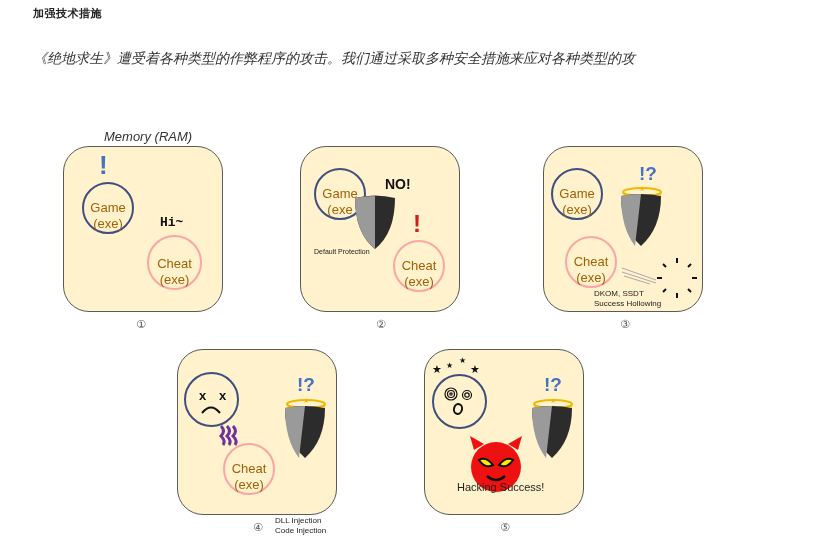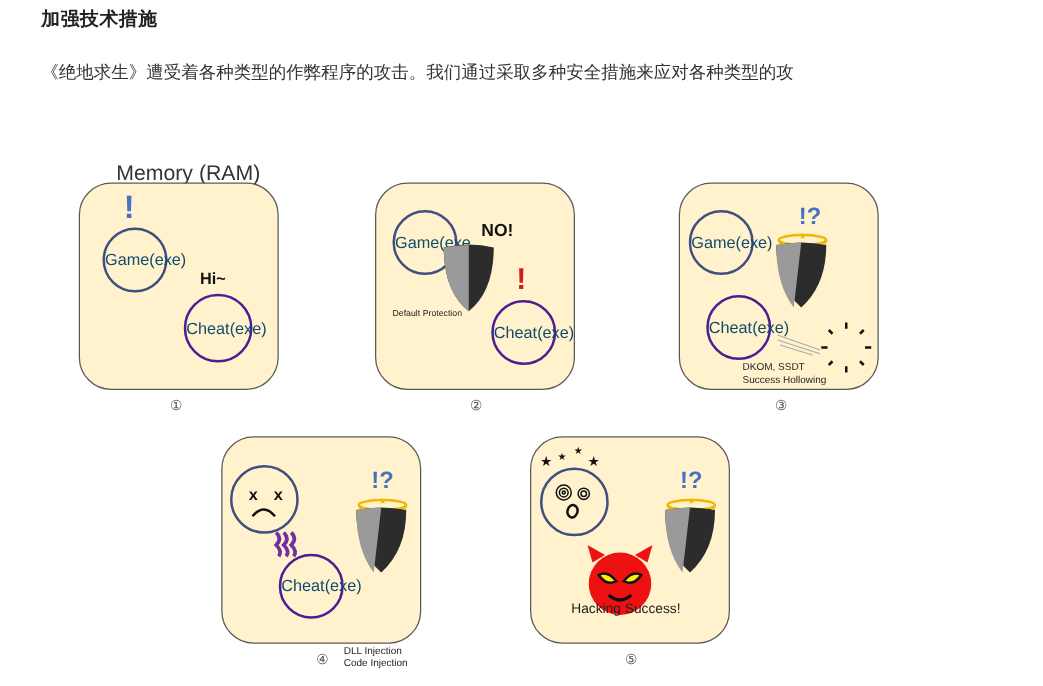--- a/index.html
+++ b/index.html
@@ -1,47 +1,47 @@
 <!DOCTYPE html>
 <html><head>
 <meta charset="utf-8">
 <style>
   html, body { margin:0; padding:0; background:#ffffff; }
   body { width:834px; height:549px; position:relative; overflow:hidden; font-family:"DejaVu Sans", sans-serif; color:#222; }
-  .title { position:absolute; left:33px; top:6px; font-size:15px; font-weight:bold; color:#222; letter-spacing:0.5px; }
+  .title { position:absolute; left:33px; top:6px; font-size:11px; font-weight:bold; color:#222; letter-spacing:0.5px; }
   .para { position:absolute; left:33px; width:740px; font-size:14px; color:#333; line-height:25px; }
-  .p1 { top:46px; }
+  .p1 { top:46px;font-style:italic; }
   .figure { position:absolute; left:0; top:0; width:834px; height:549px; }
   .panel { position:absolute; width:160px; height:166px; background:#fff2cc; border:1.5px solid #5a5a5a; border-radius:26px; box-sizing:border-box; }
   .caption { position:absolute; font-size:11px; color:#555; width:20px; text-align:center; font-family:"DejaVu Sans", sans-serif; }
   .label { position:absolute; font-family:"Liberation Sans", sans-serif; color:#333; }
-  .circle { position:absolute; border-radius:50%; box-sizing:border-box; display:flex; flex-direction:row; align-items:center; justify-content:flex-start; font-family:"Liberation Sans", sans-serif; font-size:13px; color:#0c4a6e; line-height:16px; text-align:center; }
+  .circle { position:absolute; border-radius:50%; box-sizing:border-box; display:flex; flex-direction:column; align-items:center; justify-content:flex-end; font-family:"Liberation Sans", sans-serif; font-size:13px; color:#a16207; line-height:16px; text-align:center; }
   .blue { border:2px solid #3f4f7f; }
-  .red { border:2px solid #4c1d95; }
+  .red { border:2px solid #fca5a5; }
   .bold { font-weight:bold; color:#111; }
   svg { position:absolute; overflow:visible; }
 </style>
 </head>
 <body>
 
 <div class="title">加强技术措施</div>
 <div class="para p1">
   <div>《绝地求生》遭受着各种类型的作弊程序的攻击。我们通过采取多种安全措施来应对各种类型的攻</div>
 </div>
 
 <div class="figure">
 
-  <div class="label" style="left:93px;top:129px;font-size:17px;">Memory (RAM)</div>
+  <div class="label" style="left:104px;top:129px;font-size:13px;font-style:italic;">Memory (RAM)</div>
   <div class="panel" style="left:63px;top:146px;"></div>
   <div class="label bold" style="left:99px;top:150px;font-size:26px;color:#4472c4;">!</div>
   <div class="circle blue" style="left:82px;top:182px;width:52px;height:52px;">
     <span>Game</span>
     <span>(exe)</span>
   </div>
-  <div class="label bold" style="left:160px;top:215px;font-size:13px;">Hi~</div>
+  <div class="label bold" style="left:160px;top:215px;font-size:13px;font-family:Liberation Mono, monospace;">Hi~</div>
   <div class="circle red" style="left:147px;top:235px;width:55px;height:55px;">
     <span>Cheat</span>
     <span>(exe)</span>
   </div>
   <div class="caption" style="left:131px;top:318px;">①</div>
 
   <div class="panel" style="left:300px;top:146px;"></div>
   <div class="circle blue" style="left:314px;top:168px;width:52px;height:52px;">
     <span>Game</span>
     <span>(exe</span>

